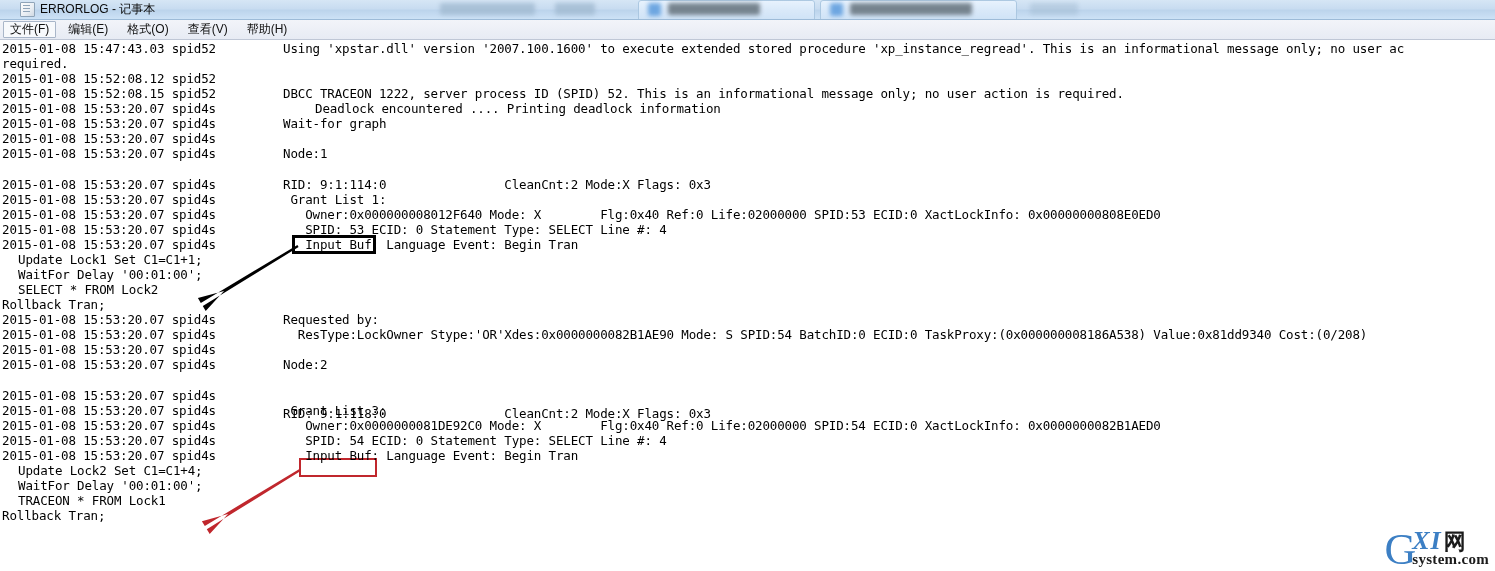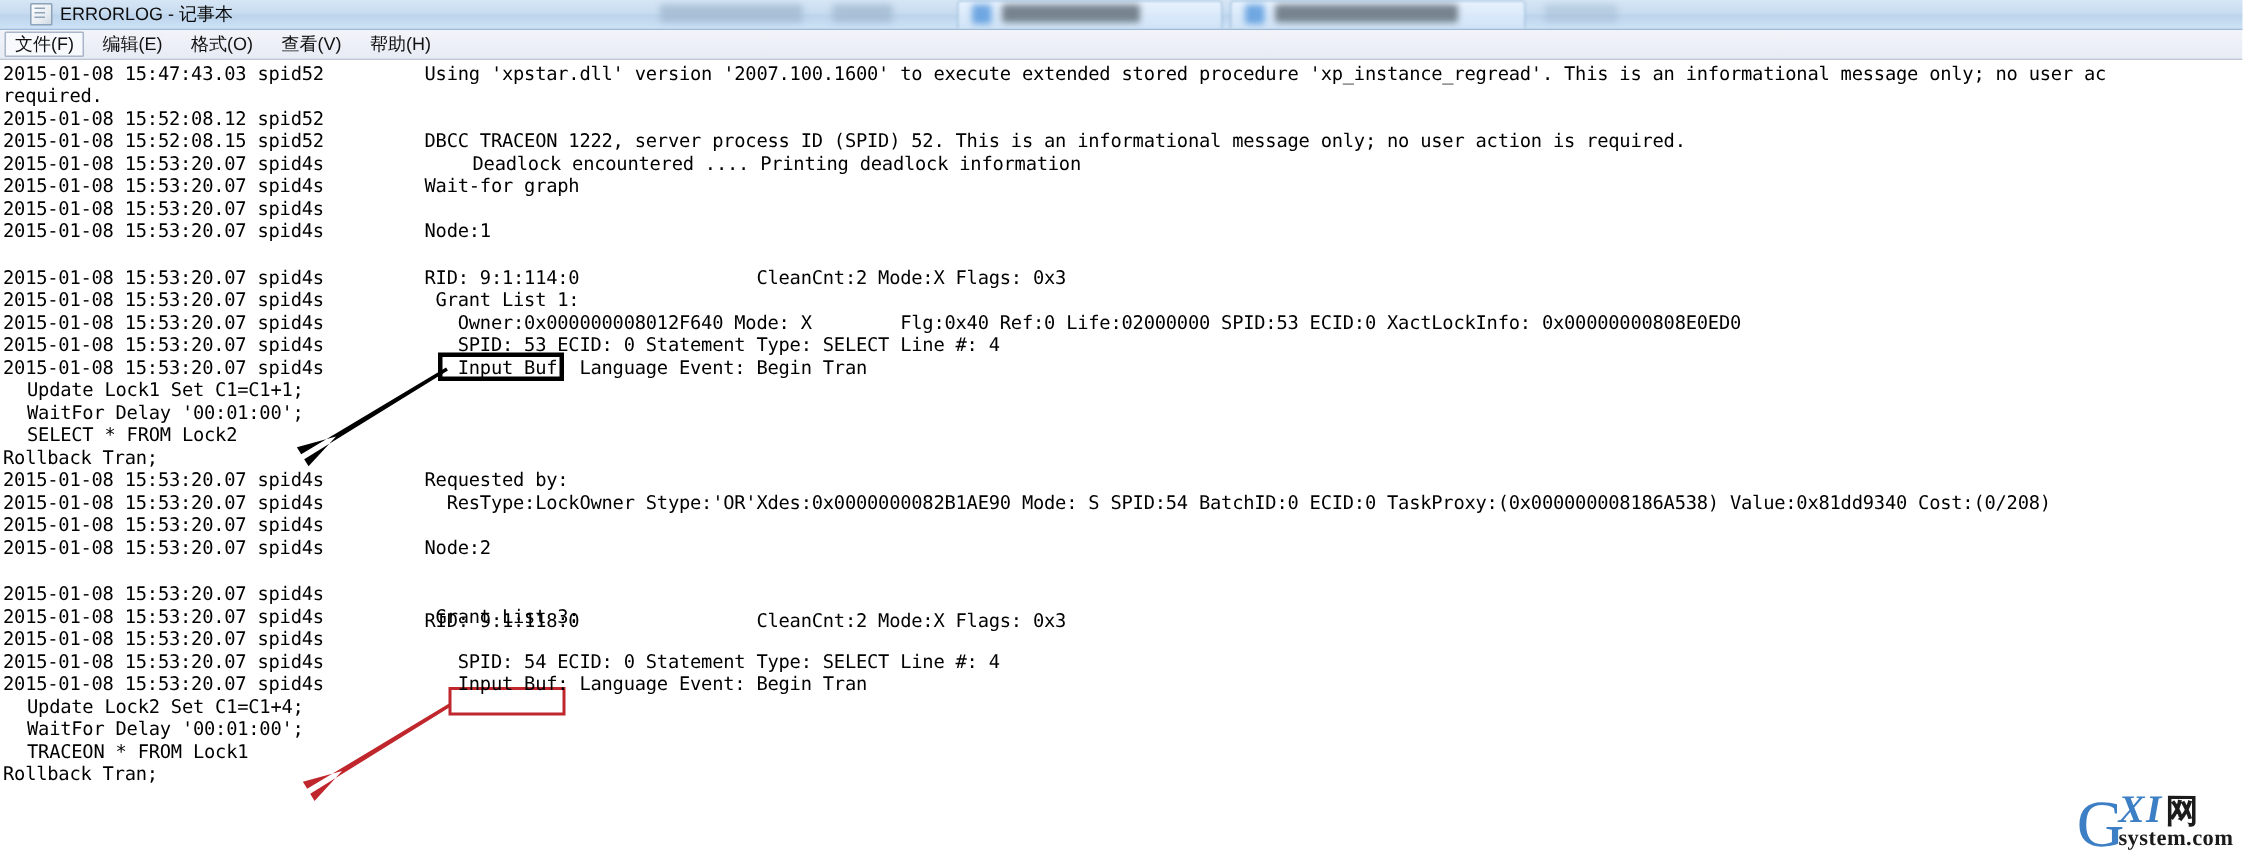--- a/index.html
+++ b/index.html
@@ -180,20 +180,21 @@
       <div class="line ts" style="top: 286px;">2015-01-08 15:53:20.07 spid4s</div>
       <div class="line msg" style="top: 286px;">  ResType:LockOwner Stype:'OR'Xdes:0x0000000082B1AE90 Mode: S SPID:54 BatchID:0 ECID:0 TaskProxy:(0x000000008186A538) Value:0x81dd9340 Cost:(0/208)</div>
       <div class="line ts" style="top: 301px;">2015-01-08 15:53:20.07 spid4s</div>
       <div class="line ts" style="top: 316px;">2015-01-08 15:53:20.07 spid4s</div>
       <div class="line msg" style="top: 316px;">Node:2</div>
       <div class="line ts" style="top: 347px;">2015-01-08 15:53:20.07 spid4s</div>
       <div class="line msg" style="top: 353px; margin-top: 12px;">RID: 9:1:118:0                CleanCnt:2 Mode:X Flags: 0x3</div>
       <div class="line ts" style="top: 362px;">2015-01-08 15:53:20.07 spid4s</div>
       <div class="line msg" style="top: 362px;"> Grant List 3:</div>
       <div class="line ts" style="top: 377px;">2015-01-08 15:53:20.07 spid4s</div>
+      <div class="line msg" style="top: 377px;">   Owner:0x0000000081DE92C0 Mode: X        Flg:0x40 Ref:0 Life:02000000 SPID:54 ECID:0 XactLockInfo: 0x0000000082B1AED0</div>
       <div class="line ts" style="top: 392px;">2015-01-08 15:53:20.07 spid4s</div>
       <div class="line msg" style="top: 392px;">   SPID: 54 ECID: 0 Statement Type: SELECT Line #: 4</div>
       <div class="line ts" style="top: 407px;">2015-01-08 15:53:20.07 spid4s</div>
       <div class="line msg" style="top: 407px;">   Input Buf: Language Event: Begin Tran</div>
       <div class="line sql" style="top: 422px;">Update Lock2 Set C1=C1+4;</div>
       <div class="line sql" style="top: 437px;">WaitFor Delay '00:01:00';</div>
       <div class="line sql" style="top: 452px;">TRACEON * FROM Lock1</div>
       <div class="line sql0" style="top: 467px;">Rollback Tran;</div>
       <svg class="arrow-svg" id="arrows" width="1495" height="530">
         <g>

